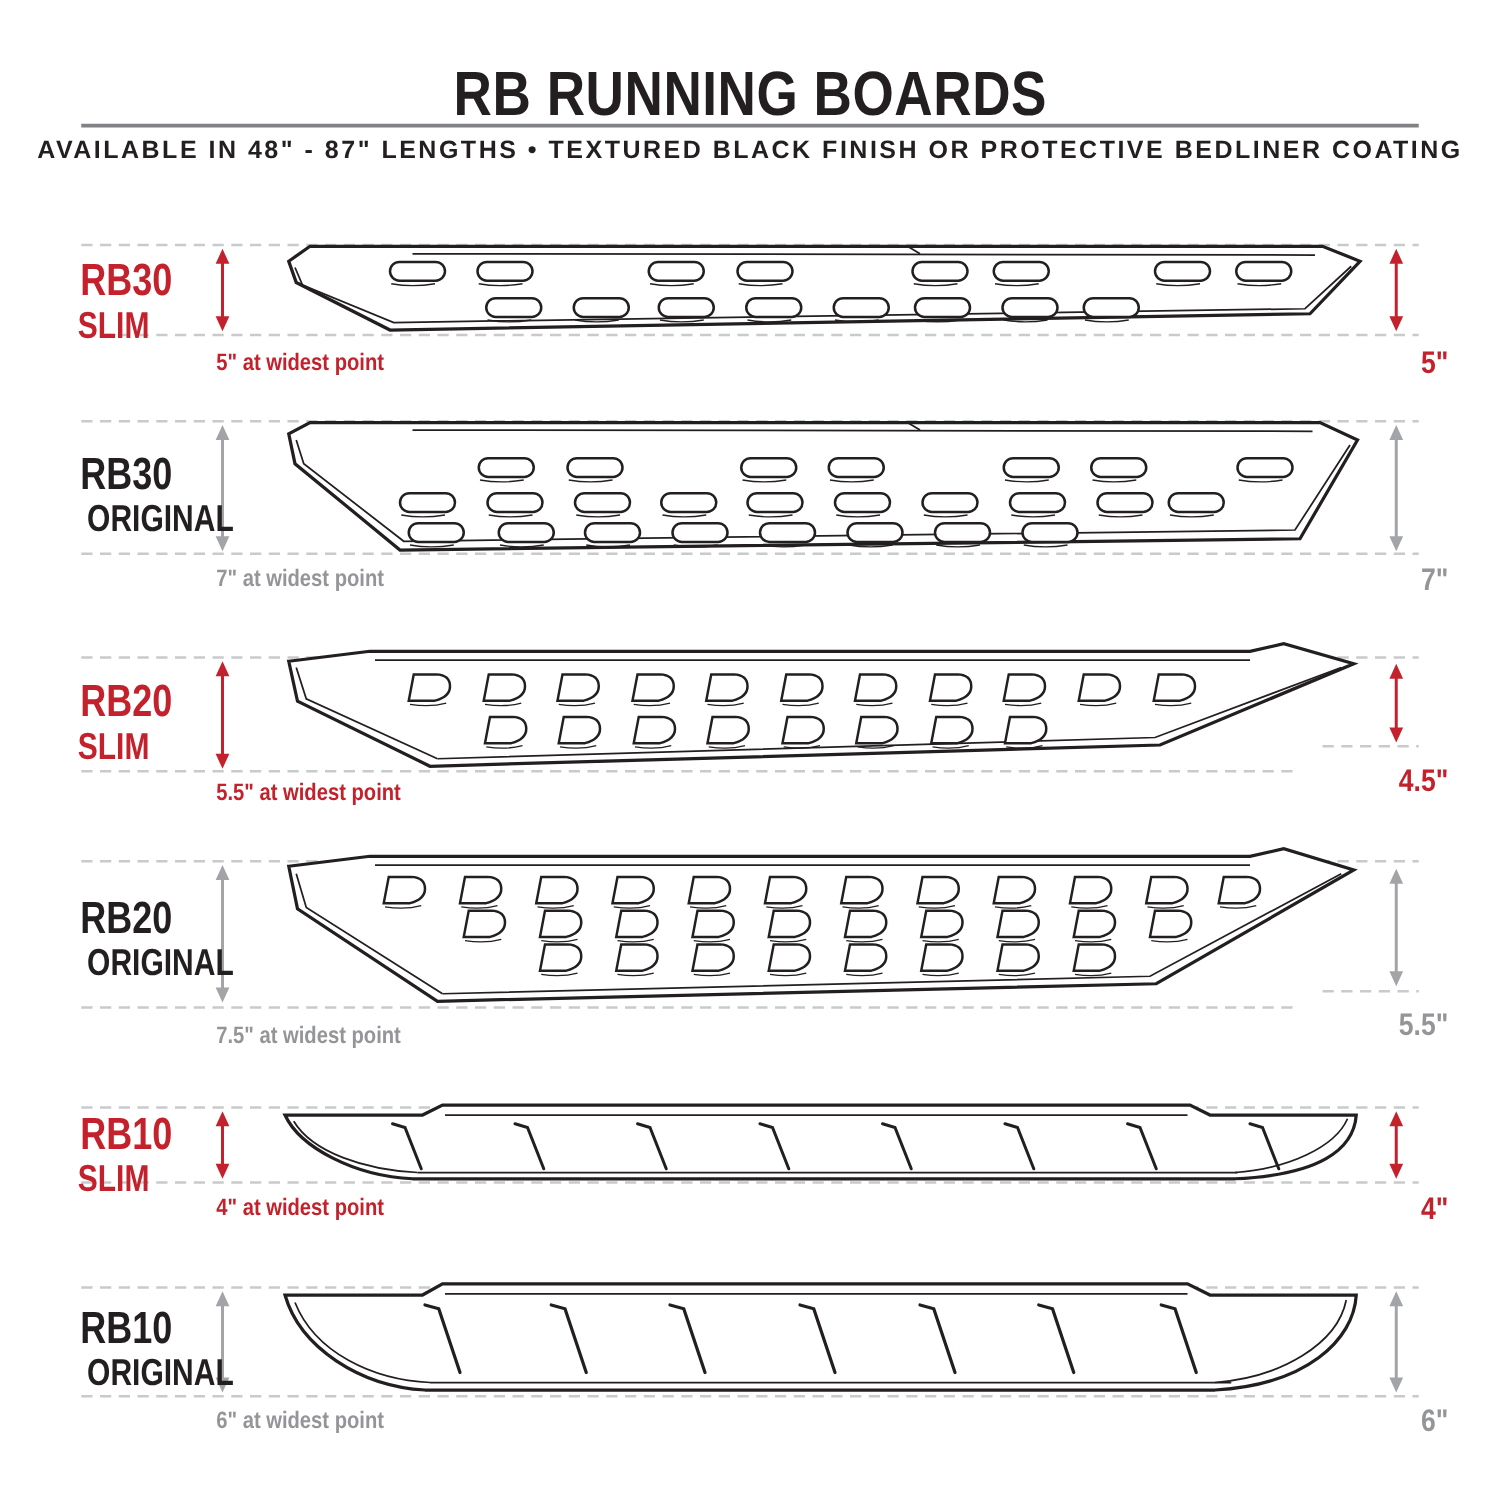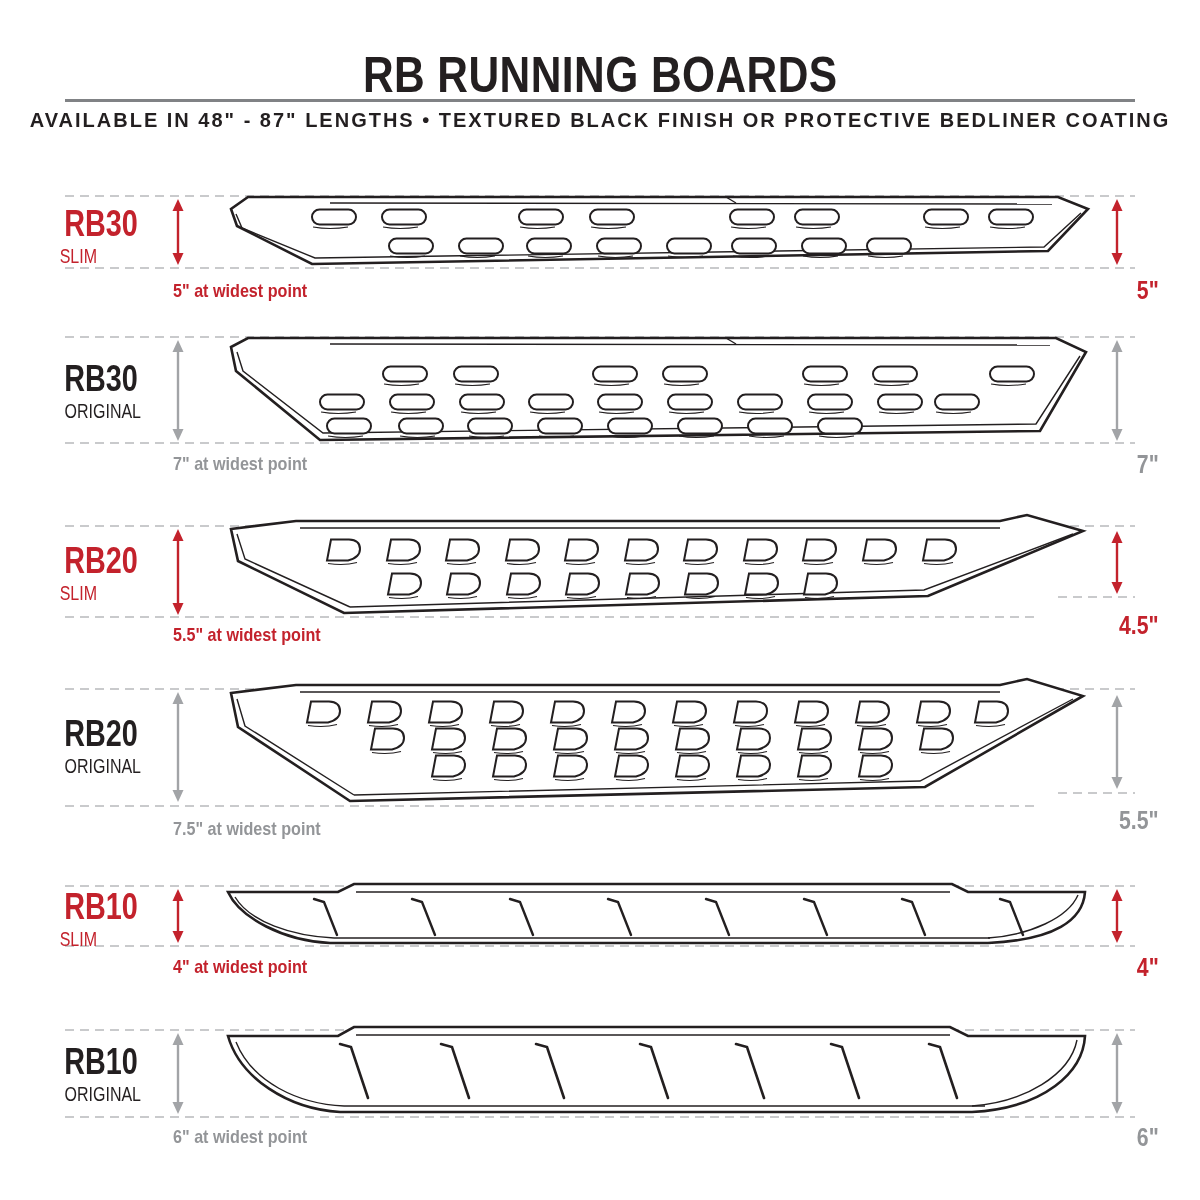--- a/index.html
+++ b/index.html
@@ -10,21 +10,21 @@
   .title{position:absolute;left:0;top:46px;width:1200px;text-align:center;
          font-size:50px;font-weight:bold;letter-spacing:.5px;white-space:nowrap;}
   .title>span{display:inline-block;transform:scaleX(.85);transform-origin:center;}
   .divider{position:absolute;left:65px;top:99px;width:1070px;height:3px;background:#808285;}
   .subtitle{position:absolute;left:0;top:109px;width:1200px;text-align:center;
             font-size:20px;font-weight:bold;letter-spacing:2px;white-space:nowrap;}
 
   .model-label{position:absolute;left:55px;width:116px;text-align:left;line-height:1;}
   .model-label .model{font-size:36px;font-weight:bold;display:inline-block;
                       transform:scaleX(.8);transform-origin:center;}
-  .model-label .variant{font-size:20px;font-weight:normal;margin-top:4px;display:block;}
+  .model-label .variant{font-size:30px;font-weight:bold;margin-top:4px;display:block;}
   .model-label .variant>span{display:inline-block;transform:scaleX(.8);transform-origin:center;}
 
   .caption{position:absolute;left:173px;font-size:19px;font-weight:bold;line-height:1;white-space:nowrap;}
   .caption>span{display:inline-block;transform:scaleX(.85);transform-origin:left center;}
 
   .rvalue{position:absolute;right:62px;font-size:25px;font-weight:bold;line-height:1;white-space:nowrap;text-align:right;}
   .rvalue>span{display:inline-block;transform:scaleX(.85);transform-origin:right center;}
 
   .red{color:var(--accent-red,#C3222C);}
   .gray{color:var(--gray,#939598);}

